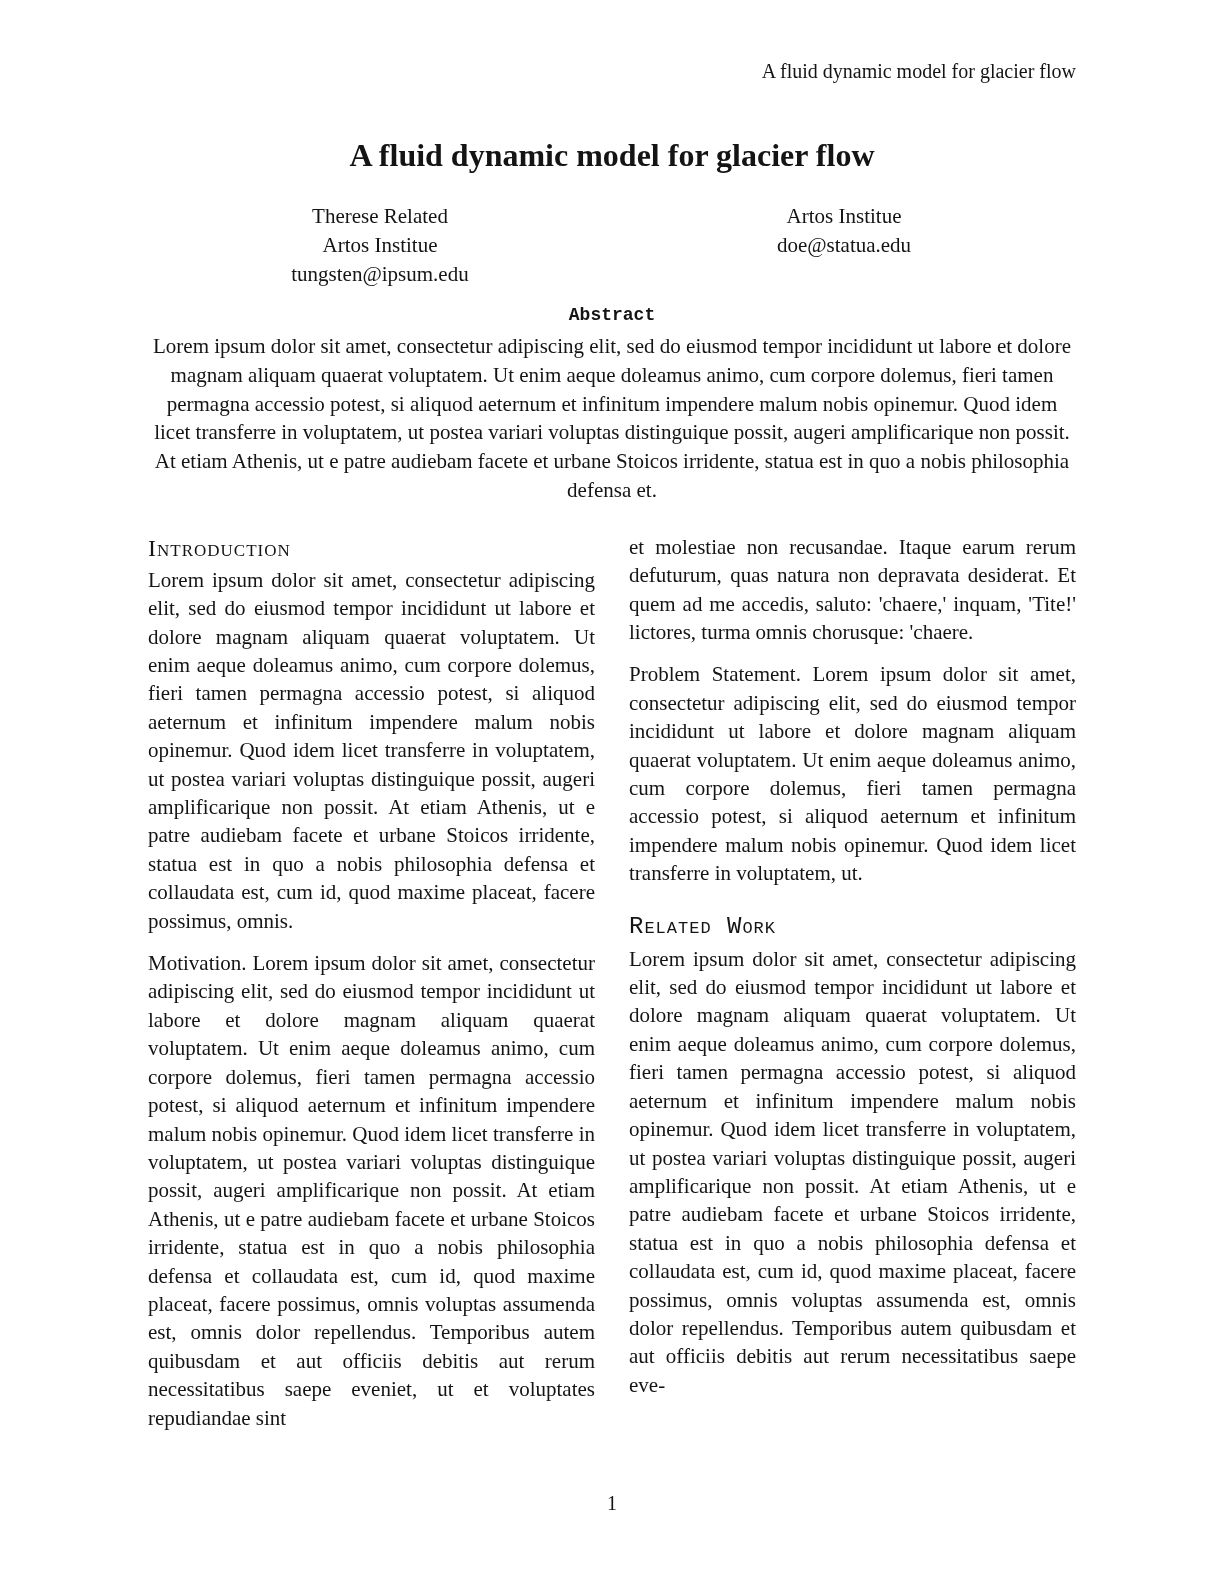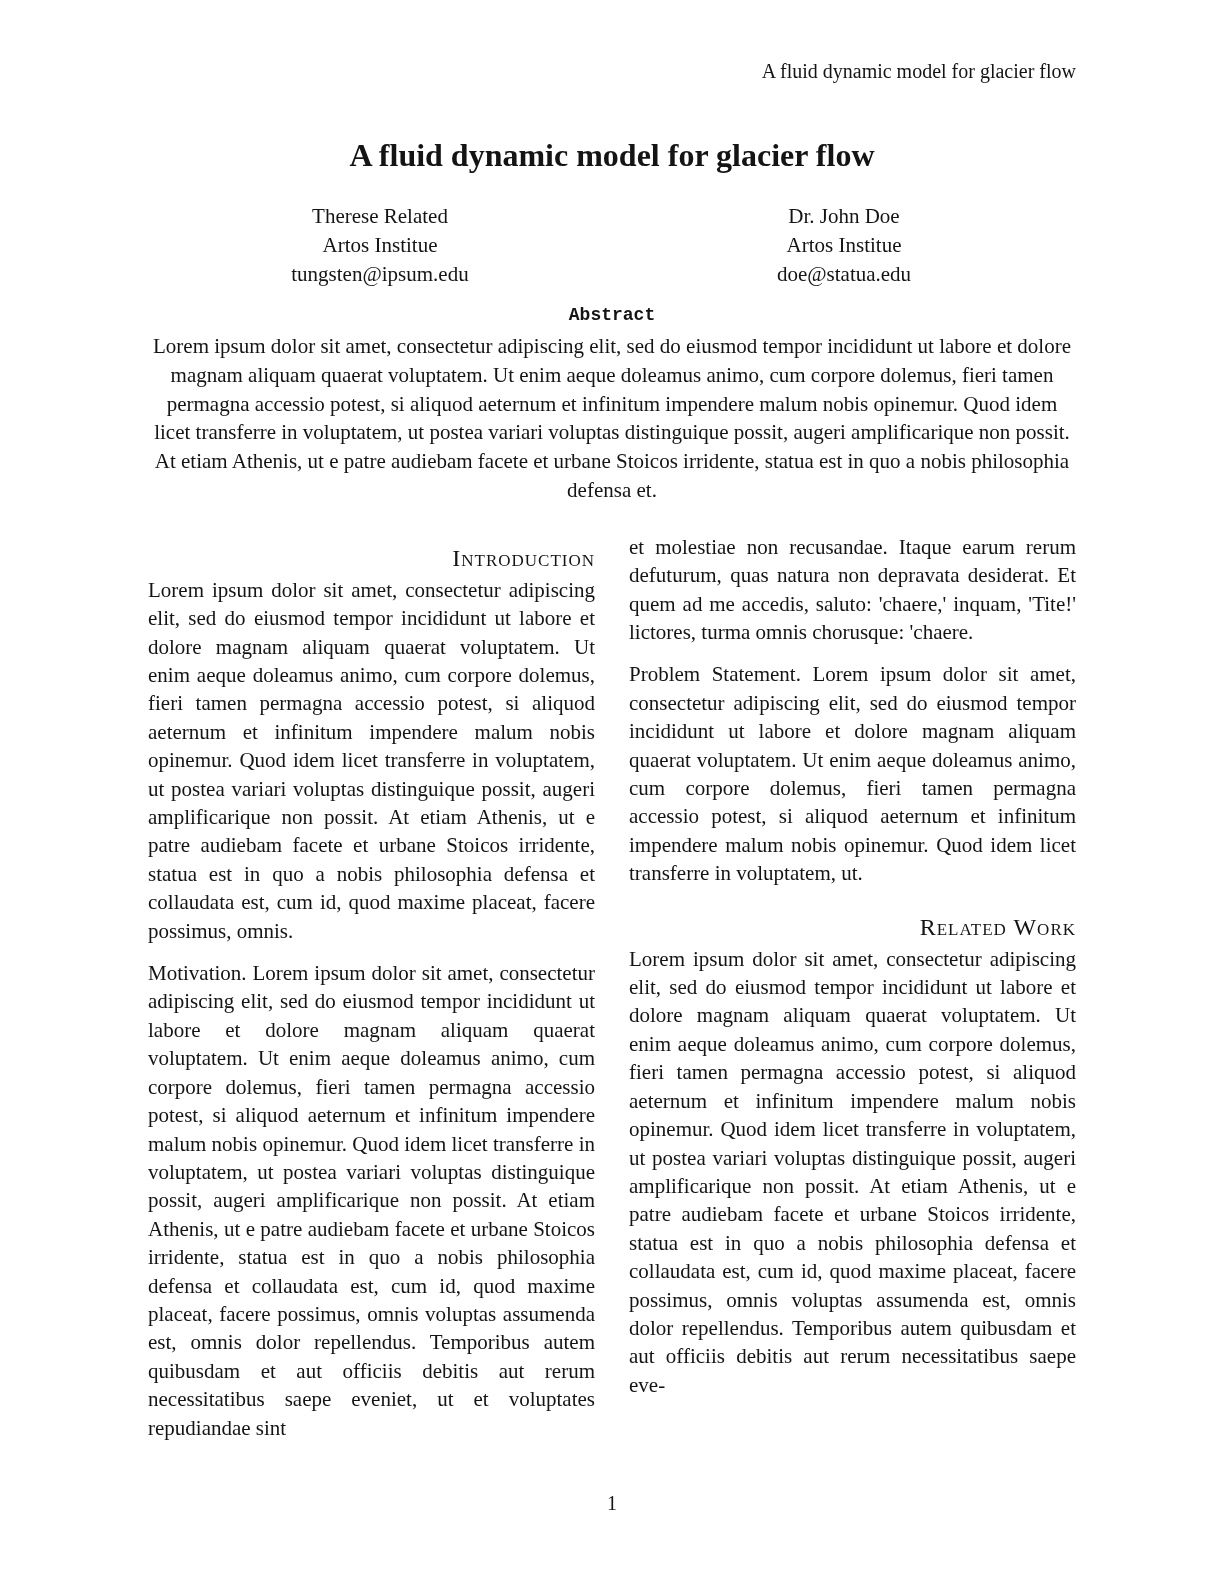--- a/index.html
+++ b/index.html
@@ -50,29 +50,29 @@
     font-size: 21px;
     line-height: 28.8px;
   }
   .columns {
     margin-top: 28px;
     display: flex;
     gap: 34px;
   }
   .column { width: 447px; }
   .section-heading {
-    margin: 10px 0 3px;
-    text-align: right;
+    margin: 0 0 3px;
+    text-align: left;
     font-size: 24px;
     line-height: 30px;
     font-weight: normal;
     font-variant: small-caps;
     letter-spacing: 1px;
   }
-  .section-heading.spaced { margin-top: 24px; }
+  .section-heading.spaced { margin-top: 24px; font-family: Liberation Mono, monospace; }
   .para {
     margin: 0 0 14px;
     font-size: 21px;
     line-height: 28.4px;
     text-align: justify;
   }
   .lead-in { }
   .page-number {
     position: absolute;
     left: 0;
@@ -91,21 +91,20 @@
 
   <h1 class="title">A fluid dynamic model for glacier flow</h1>
 
   <div class="authors">
     <div class="author">
       <div>Therese Related</div>
       <div>Artos Institue</div>
       <div>tungsten@ipsum.edu</div>
     </div>
     <div class="author">
-      <div>Dr. John Doe</div>
       <div>Artos Institue</div>
       <div>doe@statua.edu</div>
     </div>
   </div>
 
   <div class="abstract-heading">Abstract</div>
 
   <p class="abstract-text">Lorem ipsum dolor sit amet, consectetur adipiscing elit, sed do eiusmod tempor incididunt ut labore et dolore magnam aliquam quaerat voluptatem. Ut enim aeque doleamus animo, cum corpore dolemus, fieri tamen permagna accessio potest, si aliquod aeternum et infinitum impendere malum nobis opinemur. Quod idem licet transferre in voluptatem, ut postea variari voluptas distinguique possit, augeri amplificarique non possit. At etiam Athenis, ut e patre audiebam facete et urbane Stoicos irridente, statua est in quo a nobis philosophia defensa et.</p>
 
   <div class="columns">

